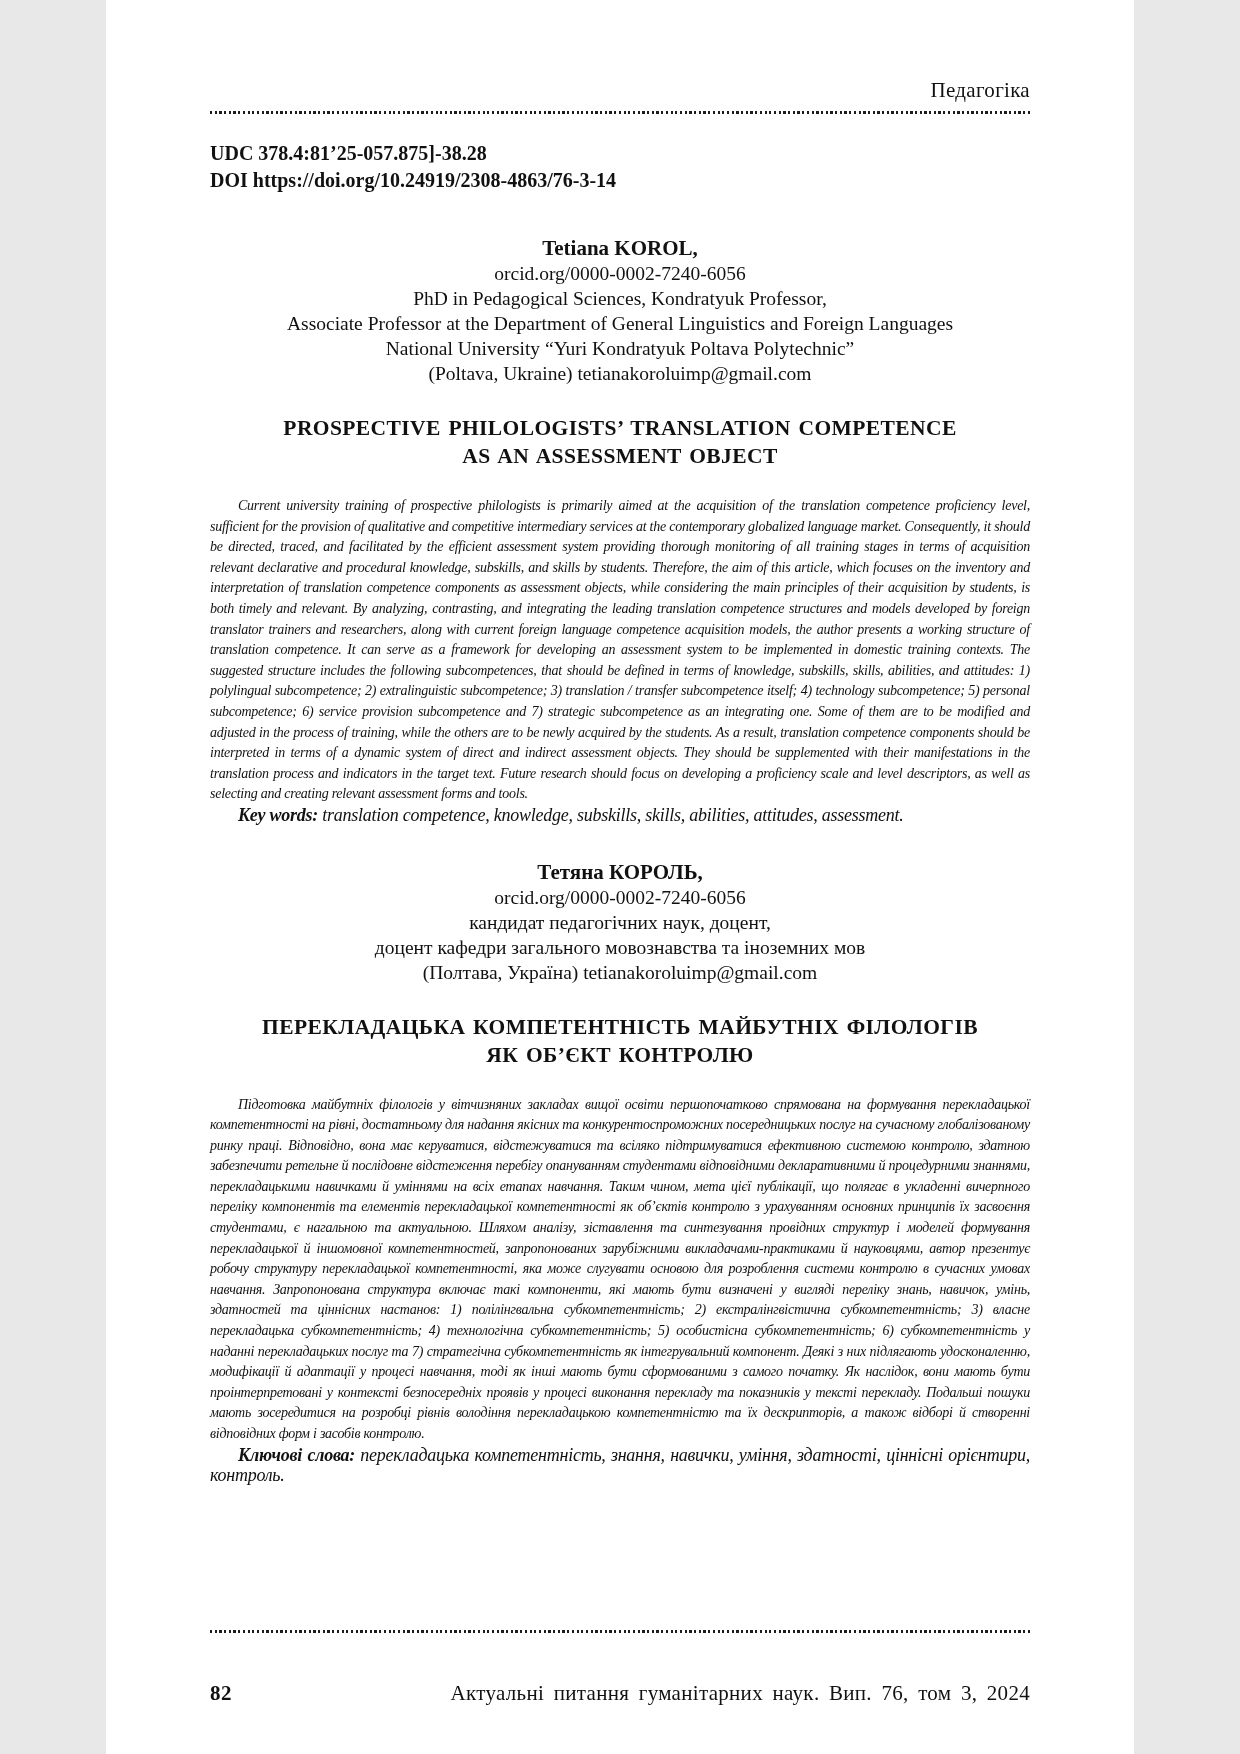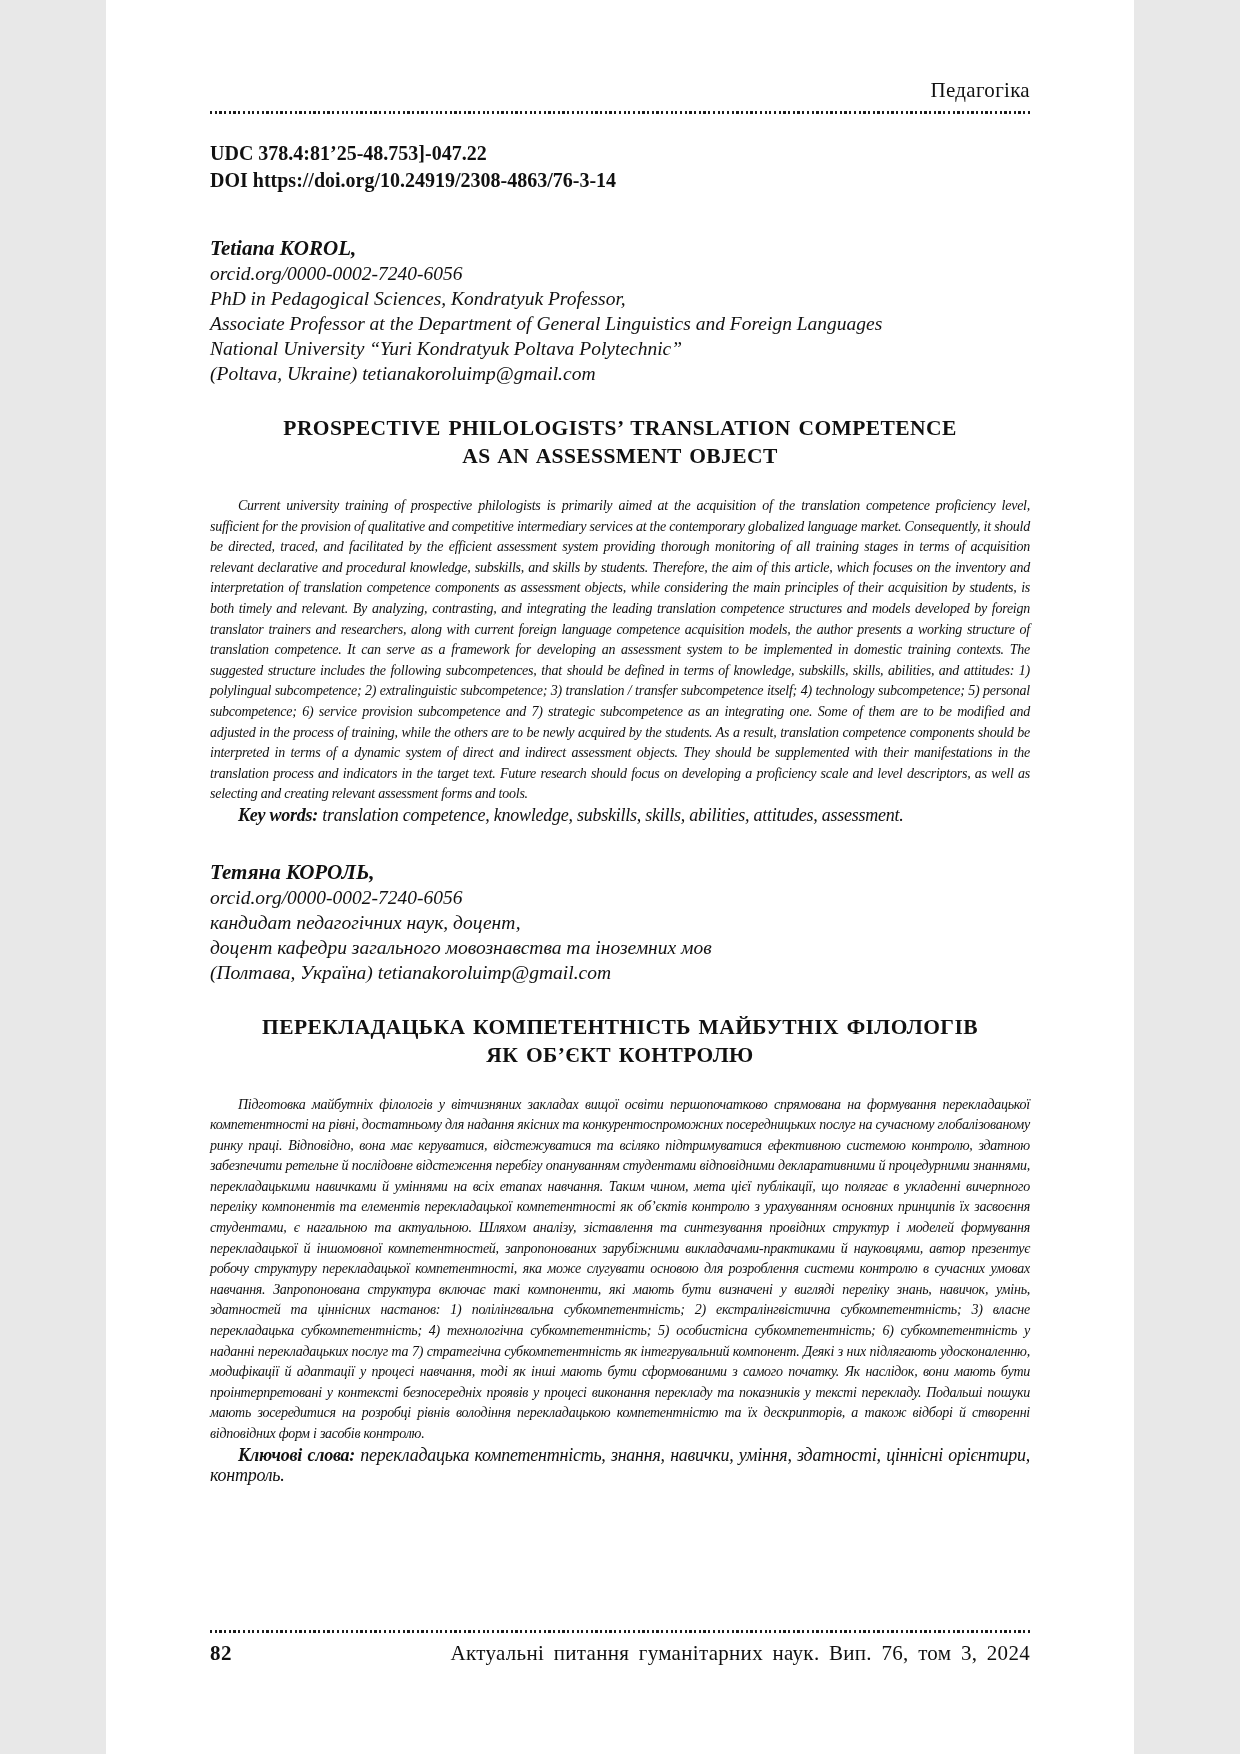--- a/index.html
+++ b/index.html
@@ -27,22 +27,21 @@
     background-image: repeating-linear-gradient(90deg, #1c1c1c 0px, #1c1c1c 2.2px, transparent 2.2px, transparent 4.7px);
   }
   .meta {
     margin-top: 26px;
     font-weight: bold;
     font-size: 20px;
     line-height: 27px;
   }
   .author-block {
     margin-top: 42px;
-    text-align: left;
-    font-style: italic;
+    text-align: center;
     font-size: 19.5px;
     line-height: 25px;
   }
   .author-block .author-name {
     font-weight: bold;
     font-size: 21px;
   }
   .article-title {
     margin-top: 28px;
     text-align: center;
@@ -78,34 +77,34 @@
     top: 1630px;
   }
   .footer-row {
     display: flex;
     justify-content: space-between;
     align-items: baseline;
     margin-top: 8px;
     font-size: 21px;
   }
   .page-number { font-weight: bold; letter-spacing: 0.5px; }
-  .journal-title { word-spacing: 4px; letter-spacing: 0.3px; }
+  .journal-title { word-spacing: 4px; letter-spacing: 0.3px; margin-top: 40px; }
 </style>
 </head>
 <body>
 
 <div class="page">
 
   <div class="running-head">
     <span>Педагогіка</span>
   </div>
   <div class="dotted-rule"></div>
 
   <div class="meta">
-    <div>UDC 378.4:81’25-48.753]-047.22</div>
+    <div>UDC 378.4:81’25-057.875]-38.28</div>
     <div>DOI https://doi.org/10.24919/2308-4863/76-3-14</div>
   </div>
 
   <div class="author-block block-en">
     <div class="author-name">Tetiana KOROL,</div>
     <div>orcid.org/0000-0002-7240-6056</div>
     <div>PhD in Pedagogical Sciences, Kondratyuk Professor,</div>
     <div>Associate Professor at the Department of General Linguistics and Foreign Languages</div>
     <div>National University “Yuri Kondratyuk Poltava Polytechnic”</div>
     <div>(Poltava, Ukraine) tetianakoroluimp@gmail.com</div>

